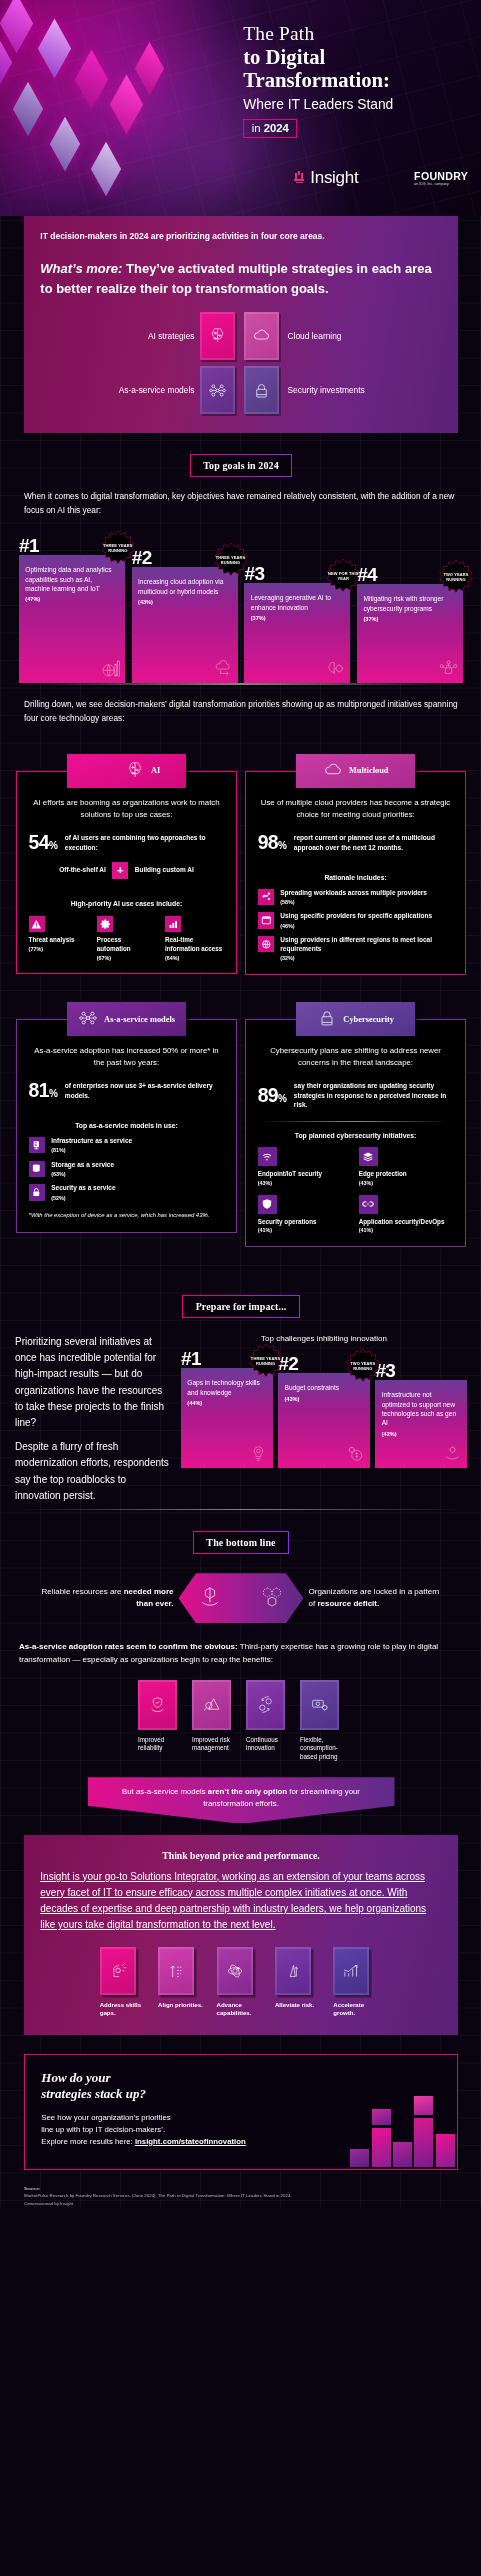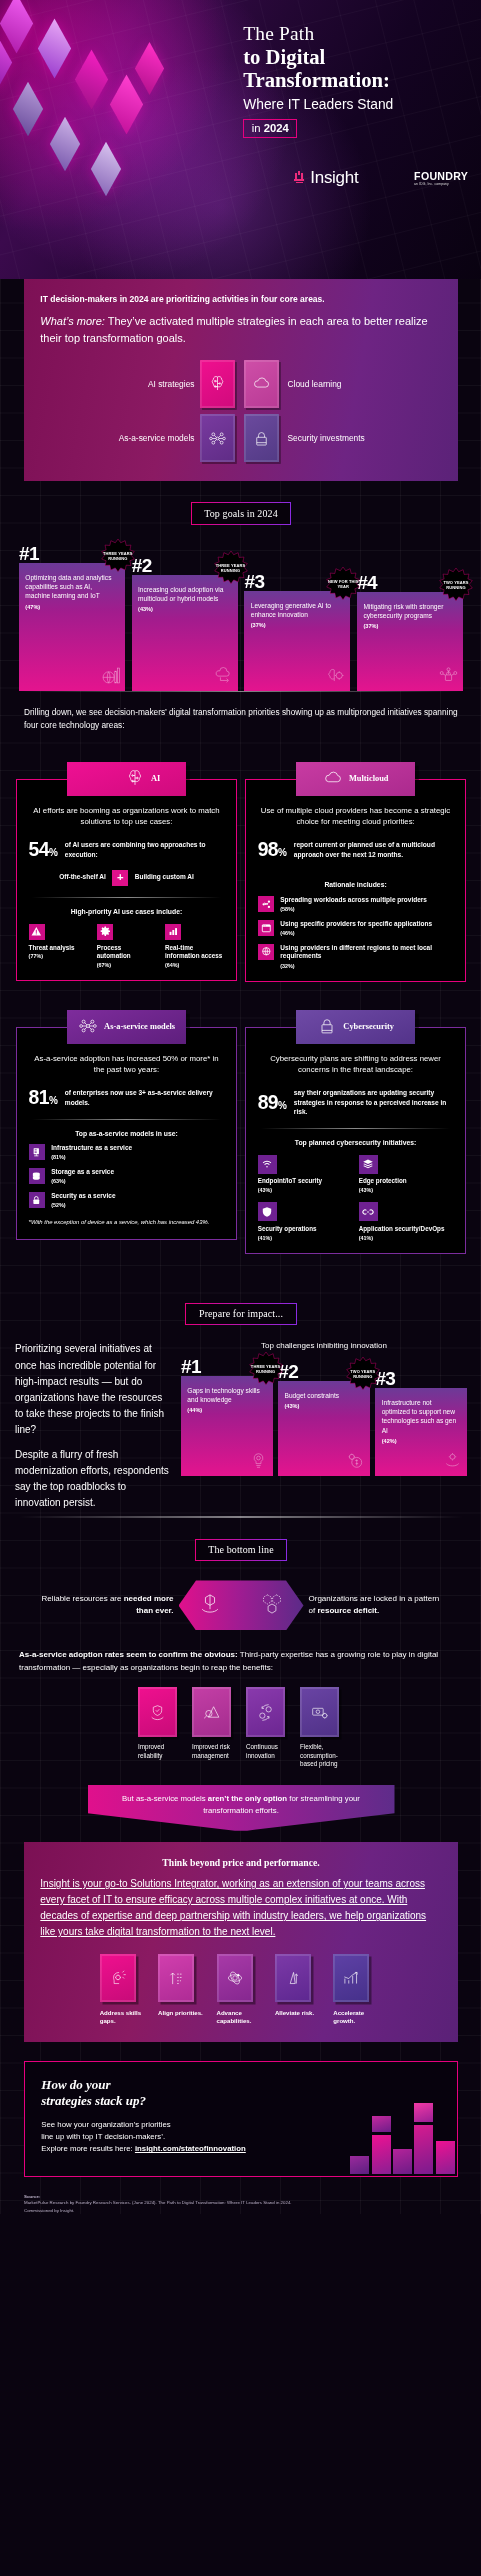--- a/index.html
+++ b/index.html
@@ -19,21 +19,21 @@
       linear-gradient(rgba(255,255,255,0.045) 0.6px, transparent 0.6px),
       linear-gradient(90deg, rgba(255,255,255,0.045) 0.6px, transparent 0.6px);
     background-size: 40px 27.5px;
     pointer-events: none;
     z-index: 0;
   }
   .sec { position: relative; z-index: 1; }
 
   
   .hero {
-    height: 279px;
+    height: 216px;
     position: relative;
     overflow: hidden;
     background:
       radial-gradient(circle at 8% 14%, rgba(226,0,156,.55), transparent 38%),
       radial-gradient(circle at 26% 42%, rgba(196,40,216,.48), transparent 42%),
       radial-gradient(circle at 46% 74%, rgba(150,60,190,.38), transparent 45%),
       linear-gradient(120deg, #2a0638 0%, #3b0a4d 22%, #230733 46%, #140322 66%, #090210 100%);
   }
   .hero .mesh {
     position:absolute; inset:0;
@@ -73,21 +73,21 @@
   .fdy { font-size:10.6px; font-weight:700; letter-spacing:0.3px; color:#fff; }
   .fdy-sub { font-size:3.4px; color:#ddd; letter-spacing:0.1px; margin-top:0.6px;}
 
   
   .intro {
     margin: 0 24px; padding: 13.8px 16.3px 19px 16.3px;
     background: linear-gradient(100deg, #7d1055 0%, #8b1a63 35%, #6e2483 75%, #5b2278 100%);
     position: relative; z-index:2;
   }
   .intro h2 { font-size: 8.5px; font-weight:700; line-height:1.45; }
-  .intro p { font-size: 11px; font-weight:400; line-height:1.5; margin-top:8px;}
+  .intro p { font-size: 13px; font-weight:700; line-height:1.5; margin-top:17px;}
   .intro em { font-style: italic; }
 
   .fourgrid { margin-top: 13.8px; display:grid; grid-template-columns: 1fr 39px 39px 1fr; gap: 6.3px 5px; align-items:center;}
   .fg-label { font-size: 8.4px; line-height:1.25; }
   .fg-label.r { text-align: right; }
   .fg-label.l { text-align: left; }
   .tile {
     width:35px; height:48px; position:relative; display:flex; align-items:center; justify-content:center;
     border-radius:0.6px;
   }
@@ -96,21 +96,21 @@
   .tile.pur    { background: linear-gradient(150deg,#7a3ba0 0%, #5f2c86 100%); box-shadow: 1.9px 1.9px 0 rgba(0,0,0,.35), inset 0 0 0 1.9px rgba(255,255,255,.12);}
   .tile.pur2   { background: linear-gradient(150deg,#6c4a9e 0%, #523a85 100%); box-shadow: 1.9px 1.9px 0 rgba(0,0,0,.35), inset 0 0 0 1.9px rgba(255,255,255,.12);}
   .tile svg { width:19px; height:19px; }
 
   
   .chip-wrap { text-align:center; padding: 21px 0 0 0; }
   .chip {
     display:inline-block; background:#07020b; border:1px solid;
     border-image: linear-gradient(90deg,#e6007e,#8a2be2) 1;
     padding: 4.4px 12.5px 5px 12.5px;
-    font-family:"Liberation Serif", serif; font-weight:400; font-size: 10px;
+    font-family:"Liberation Serif", serif; font-weight:700; font-size: 10px;
     letter-spacing:0.1px;
   }
   .lead {
     margin: 13.8px 24px 0 24px; font-size: 8.3px; line-height: 1.62; color:#fff;
   }
 
   
   .bars { position:relative; margin: 19px 19px 0 19px; display:flex; align-items:flex-end; gap: 6.9px; padding-bottom: 0;}
   .barcol { position:relative; flex:1; }
   .barnum { font-size: 19px; font-weight:700; line-height:1; color:#fff; letter-spacing:-0.6px; }
@@ -341,20 +341,21 @@
           </svg>
       </div>
       <div class="fg-label l">Security investments</div>
     </div>
   </div>
 
   <div class="sec">
     <div class="chip-wrap">
       <span class="chip">Top goals in 2024</span>
     </div>
+    <div class="lead">When it comes to digital transformation, key objectives have remained relatively consistent, with the addition of a new focus on AI this year:</div>
 
     <div class="bars">
 
       <div class="barcol">
         <div class="barnum">#1</div>
         <div class="bar" style="height:128px;">
           <div class="btxt">Optimizing data and analytics capabilities such as AI, machine learning and IoT</div>
           <div class="bpct">(47%)</div>
           <span class="bicon">
             <svg viewBox="0 0 34 34" fill="none" stroke="#fff" stroke-width="1">

